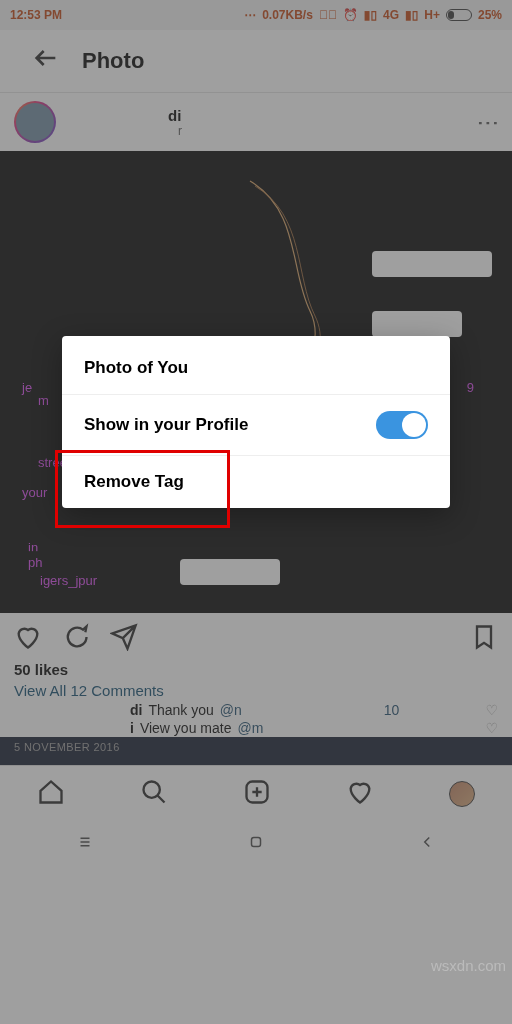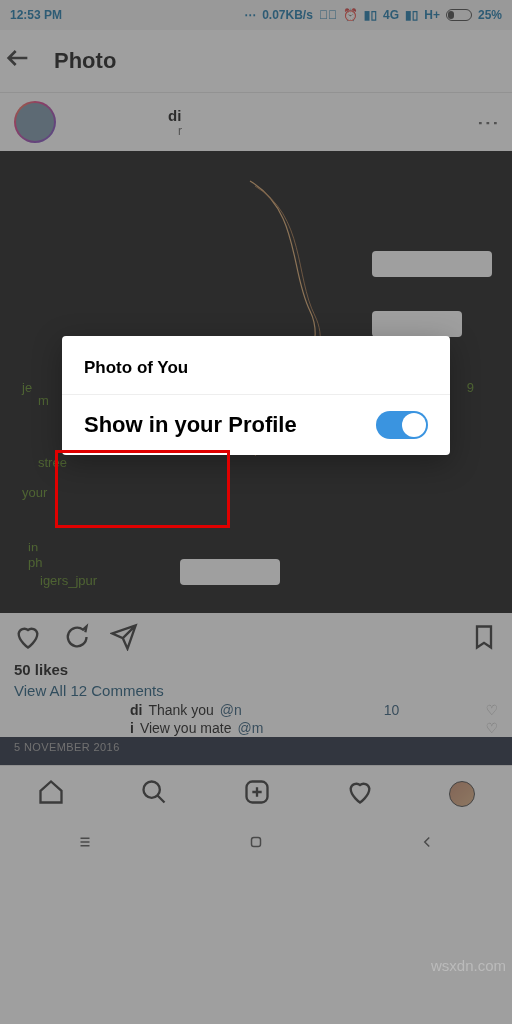--- a/index.html
+++ b/index.html
@@ -18,34 +18,34 @@
   }
   .status-bar {
     height: 30px;
     background: #f1f1f1;
     display: flex;
     align-items: center;
     justify-content: space-between;
     padding: 0 10px;
     font-size: 12px;
     font-weight: 600;
-    color: #0369a1;
+    color: #c2410c;
     position: relative; z-index: 1;
   }
   .status-right { display: flex; align-items: center; gap: 6px; }
   .battery {
     width: 26px; height: 12px; border: 1.3px solid #333; border-radius: 7px;
     position: relative; display: inline-block;
   }
   .battery::after {
     content: ""; position: absolute; left: 1px; top: 1px; bottom: 1px;
     width: 25%; background: #333; border-radius: 4px;
   }
   .app-header {
-    height: 62px; display: flex; align-items: center; padding: 0 4px;
+    height: 62px; display: flex; align-items: center; padding: 0 32px;
     font-size: 22px; font-weight: 700; gap: 22px;
     position: relative; z-index: 1; background: #fff;
   }
   .back-arrow svg { width: 28px; height: 28px; }
   .post-header {
     display: flex; align-items: center; padding: 8px 14px; gap: 12px;
     border-top: 1px solid #e2e2e2;
     position: relative; z-index: 1; background: #fff;
   }
   .avatar {
@@ -59,21 +59,21 @@
   .user-block { flex: 1; }
   .user-block .uname { font-weight: 600; font-size: 15px; }
   .user-block .usub { font-size: 12px; color: #555; }
   .redact-w { background: #fff; display: inline-block; }
   .more-dots { font-size: 22px; color: #555; letter-spacing: -2px; transform: rotate(90deg); }
   .photo-area {
     height: 462px; background: #000; position: relative; z-index: 1;
   }
   .photo-area svg { width: 100%; height: 100%; }
   .tag-bubble {
-    position: absolute; background: rgba(0,0,0,0.85); color: #4d7c0f;
+    position: absolute; background: rgba(0,0,0,0.85); color: #d946ef;
     font-size: 13px; padding: 4px 8px; border-radius: 4px;
   }
   .tag-bubble.w { background: #fff; }
   .action-row {
     display: flex; align-items: center; padding: 10px 14px 4px 14px; gap: 20px;
     position: relative; z-index: 1; background: #fff;
   }
   .action-row .spacer { flex: 1; }
   .action-row svg { width: 28px; height: 28px; }
   .likes-row { padding: 2px 14px; font-weight: 700; font-size: 15px; position: relative; z-index: 1; background: #fff; }
@@ -97,21 +97,21 @@
     position: absolute; right: 6px; bottom: 50px; font-size: 15px; color: #bbb; z-index: 60;
   }
   
   .dialog {
     position: absolute; left: 62px; right: 62px; top: 336px;
     background: #fff; border-radius: 4px; z-index: 100;
     box-shadow: 0 8px 30px rgba(0,0,0,0.3);
   }
   .dialog h2 { font-size: 17px; font-weight: 600; padding: 22px 22px 16px 22px; }
   .dialog-row {
-    padding: 16px 22px; font-size: 22px; font-weight: 600;
+    padding: 16px 22px; font-size: 17px; font-weight: 600;
     border-top: 1px solid #eee; display: flex; align-items: center;
   }
   .toggle {
     width: 52px; height: 28px; background: #3a94e0; border-radius: 14px;
     position: relative; margin-left: auto;
   }
   .toggle::after {
     content: ""; position: absolute; right: 2px; top: 2px;
     width: 24px; height: 24px; background: #fff; border-radius: 50%;
   }
@@ -249,17 +249,18 @@
 </div>
 
 <div class="dim-overlay"></div>
 
 <div class="dialog">
   <h2>Photo of You</h2>
   <div class="dialog-row">
     <span>Show in your Profile</span>
     <span class="toggle"></span>
   </div>
+  <div class="dialog-row">Remove Tag</div>
 </div>
 
 <div class="highlight-box"></div>
 
 <div class="watermark">wsxdn.com</div>
 
 </body></html>

